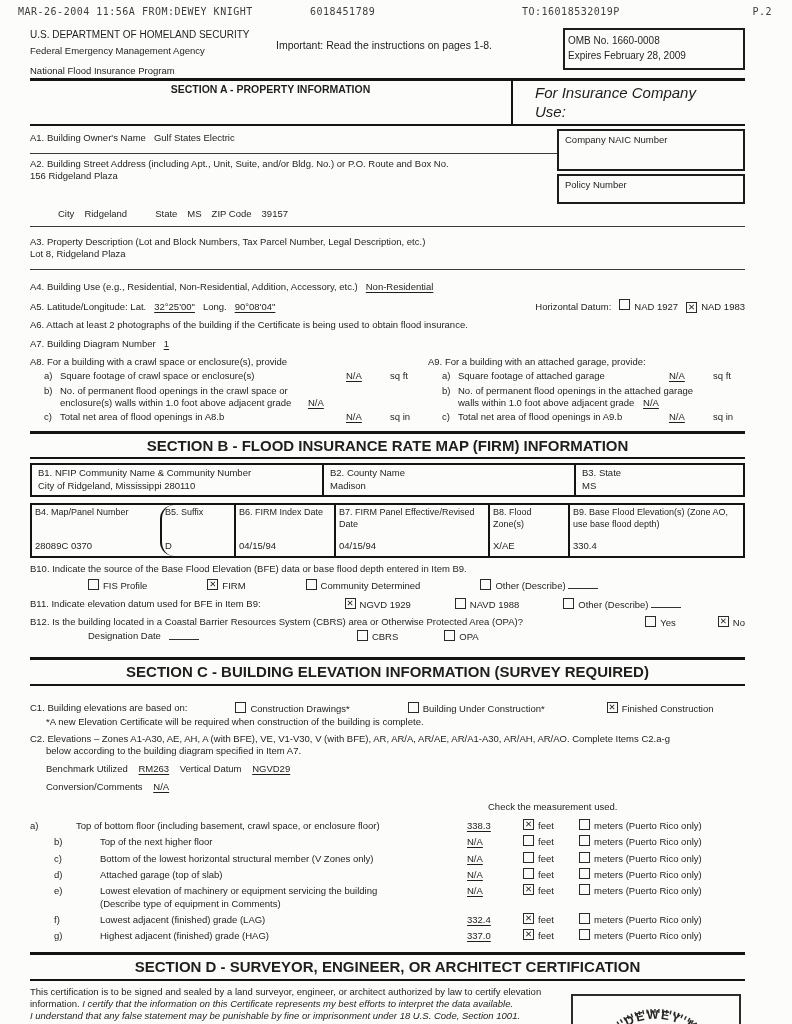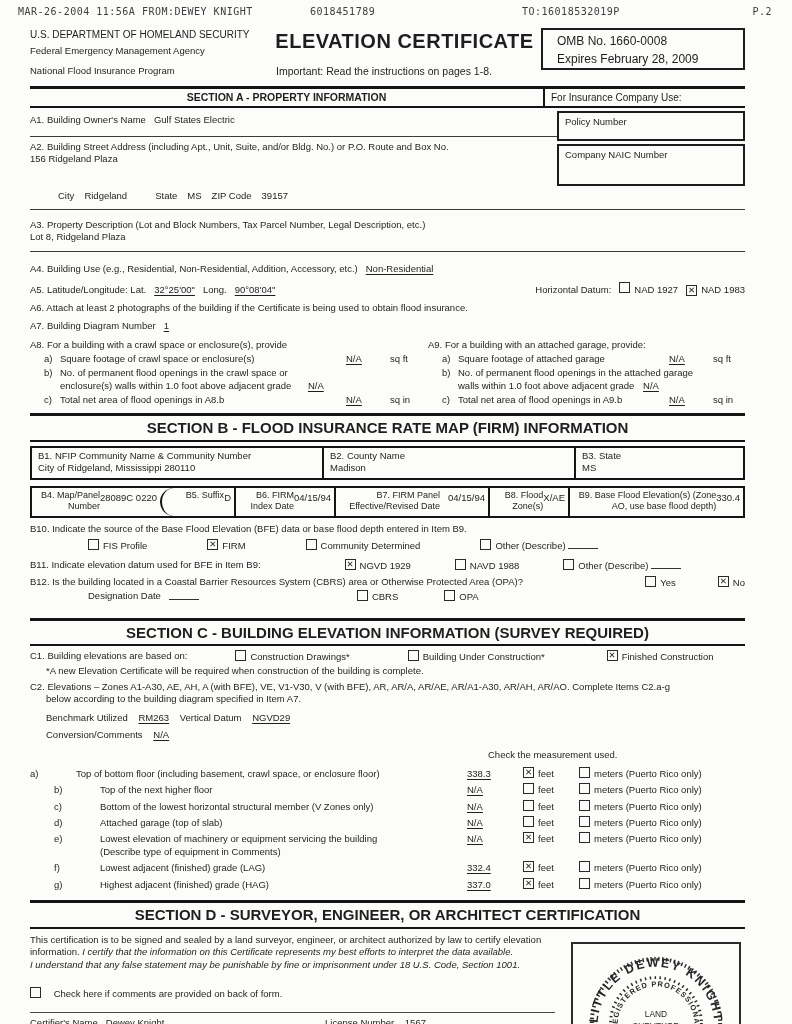--- a/index.html
+++ b/index.html
@@ -10,28 +10,28 @@
   .fax .f1{width:292px;} .fax .f2{width:212px;} .fax .f3{flex:1;} 
   
   .hdr{display:flex;margin-top:10px;}
   .hdr-left{width:238px;}
   .hdr-left .l1{font-size:10px;}
   .hdr-left .l2,.hdr-left .l3{font-size:9.5px;margin-top:4px;}
   .hdr-left .l3{margin-top:8px;}
   .hdr-center{flex:1;text-align:center;}
   .hdr-center .title{font-size:20px;font-weight:bold;letter-spacing:.5px;}
   .hdr-center .imp{font-size:10.5px;margin-top:11px;text-align:left;padding-left:8px;}
-  .hdr-right{width:172px;border:2px solid #1c1c1c;padding:4px 14px;font-size:12px;height:30px;}
+  .hdr-right{width:172px;border:2px solid #1c1c1c;padding:4px 3px;font-size:10px;height:30px;}
   .hdr-right div{margin-bottom:2px;}
   
   .secbar{border-top:3px solid #141414;border-bottom:2px solid #141414;text-align:center;
           font-weight:bold;font-size:15px;padding:2px 0;}
   .secbarA{display:flex;border-top:3px solid #141414;border-bottom:2px solid #141414;align-items:stretch;}
   .secbarA .t{flex:1;text-align:center;font-weight:bold;font-size:10.5px;padding:2px 0;}
-  .secbarA .r{width:188px;border-left:2px solid #141414;font-size:10px;padding:2px 6px;}
+  .secbarA .r{width:188px;border-left:2px solid #141414;font-size:15px;padding:2px 22px;font-style:italic;}
   .rule{border-top:1px solid #3a3a3a;}
   
   .row{display:flex;align-items:baseline;}
   .grow{flex:1;}
   .uv{text-decoration:underline;text-underline-offset:2px;}
   .cb{display:inline-block;width:9px;height:9px;border:1px solid #2a2a2a;font-size:8.5px;line-height:9px;
       text-align:center;vertical-align:-1px;overflow:hidden;font-family:"DejaVu Sans",sans-serif;margin-right:4px;}
   .blank{display:inline-block;width:30px;border-bottom:1px solid #333;height:9px;vertical-align:baseline;}
   .lblgap{margin-right:8px;}
   
@@ -51,30 +51,30 @@
   .subrow{display:flex;align-items:baseline;padding:1px 0;}
   .subrow .p{width:16px;margin-left:14px;}
   .subrow .l{flex:1;}
   .subrow .v{width:44px;}
   .subrow .u{width:32px;}
   
   .btable{border:2px solid #141414;display:flex;margin-top:4px;}
   .btable .cell{padding:2px 6px 3px 6px;}
   .btable .cell + .cell{border-left:2px solid #141414;}
   .b2table{border:2px solid #141414;display:flex;margin-top:6px;}
-  .b2table .cell{display:flex;flex-direction:row;text-align:right;padding:2px 3px 3px 3px;font-size:9px;}
+  .b2table .cell{display:flex;flex-direction:column;text-align:left;padding:2px 3px 3px 3px;font-size:9px;}
   .b2table .cell + .cell{border-left:2px solid #141414;}
   .b2table .cell .hd{flex:1;}
   .b2table .cell .vl{font-size:9.5px;margin-top:2px;}
   .bopt{display:flex;padding:4px 0 2px 58px;gap:60px;}
   .b11row{display:flex;padding:4px 0 1px 0;gap:44px;}
   .b12row{display:flex;padding:3px 0 0 0;}
   .b12a{padding:1px 0 6px 58px;display:flex;}
   
-  .c1row{display:flex;padding:4px 0 1px 0;}
+  .c1row{display:flex;padding:16px 0 1px 0;}
   .note{padding-left:16px;}
   .c2blk{padding:4px 0 0 0;}
   .c2ind{padding-left:16px;}
   .bmline{padding:6px 0 0 16px;}
   .ccline{padding:5px 0 0 16px;}
   .chkline{padding:8px 0 4px 458px;}
   .c-row{display:flex;align-items:baseline;padding:1.5px 0;}
   .c-row .cp{width:46px;}
   .c-row.ind{padding-left:24px;}
   .c-row .cl{flex:1;}
@@ -107,52 +107,51 @@
 
   <div class="content">
 
     <div class="hdr">
       <div class="hdr-left">
         <div class="l1">U.S. DEPARTMENT OF HOMELAND SECURITY</div>
         <div class="l2">Federal Emergency Management Agency</div>
         <div class="l3">National Flood Insurance Program</div>
       </div>
       <div class="hdr-center">
-        <div class="title">ELEVATION CERTIFICATE</div>
         <div class="imp">Important:  Read the instructions on pages 1-8.</div>
       </div>
       <div class="hdr-right">
         <div>OMB No. 1660-0008</div>
         <div>Expires February 28, 2009</div>
       </div>
     </div>
 
-    <div class="secbarA" style="margin-top:7px;">
+    <div class="secbarA" style="">
       <div class="t">SECTION A - PROPERTY INFORMATION</div>
       <div class="r">For Insurance Company Use:</div>
     </div>
 
     <div class="aTop">
       <div class="aTopL">
         <div class="a1row row">
           <span class="lblgap">A1.  Building Owner's Name</span>
           <span>Gulf States Electric</span>
         </div>
         <div class="rule"></div>
         <div class="a2blk">
           <div>A2.  Building Street Address (including Apt., Unit, Suite, and/or Bldg. No.) or P.O. Route and Box No.</div>
           <div>156 Ridgeland Plaza</div>
         </div>
       </div>
       <div class="aTopR">
+        <div class="aBox n">
+          <span>Company NAIC Number</span>
+        </div>
         <div class="aBox p">
           <span>Policy Number</span>
-        </div>
-        <div class="aBox n">
-          <span>Company NAIC Number</span>
         </div>
       </div>
     </div>
     <div class="cityline">
       <span>City</span>
       <span>Ridgeland</span>
       <span style="margin-left:18px;">State</span>
       <span>MS</span>
       <span>ZIP Code</span>
       <span>39157</span>
@@ -255,21 +254,21 @@
       </div>
       <div class="cell grow">
         <div>B3. State</div>
         <div>MS</div>
       </div>
     </div>
 
     <div class="b2table">
       <div class="cell" style="width:122px;">
         <div class="hd">B4. Map/Panel Number</div>
-        <div class="vl">28089C 0220</div>
+        <div class="vl">28089C 0370</div>
       </div>
       <div class="cell" style="width:66px;border-radius:14px;">
         <div class="hd">B5. Suffix</div>
         <div class="vl">D</div>
       </div>
       <div class="cell" style="width:92px;">
         <div class="hd">B6. FIRM Index Date</div>
         <div class="vl">04/15/94</div>
       </div>
       <div class="cell" style="width:146px;gap:8px;">

